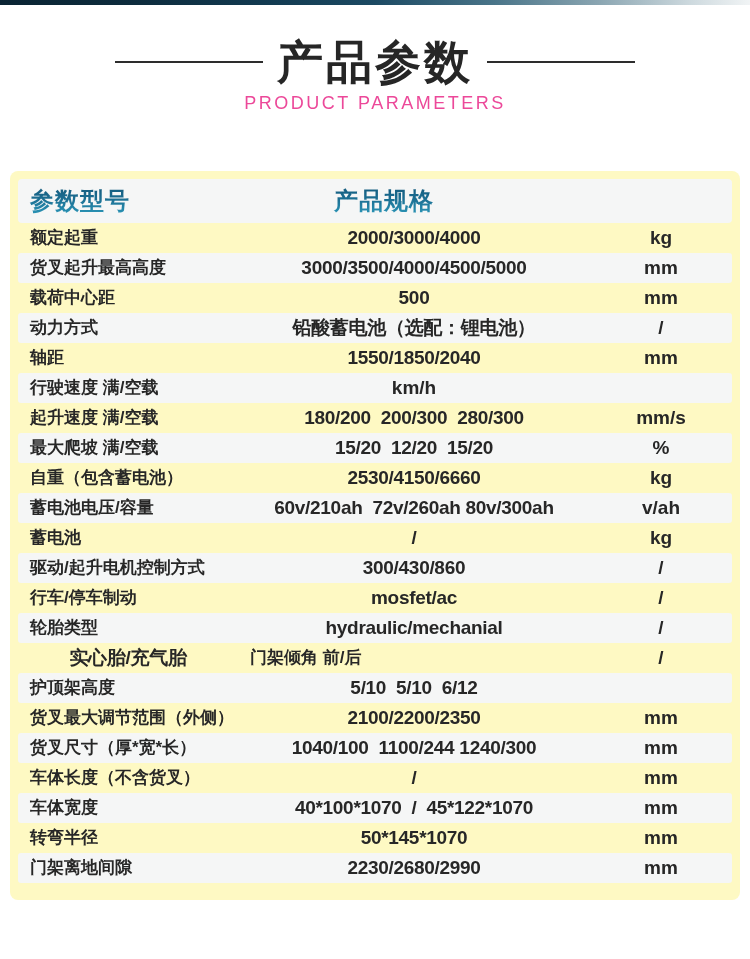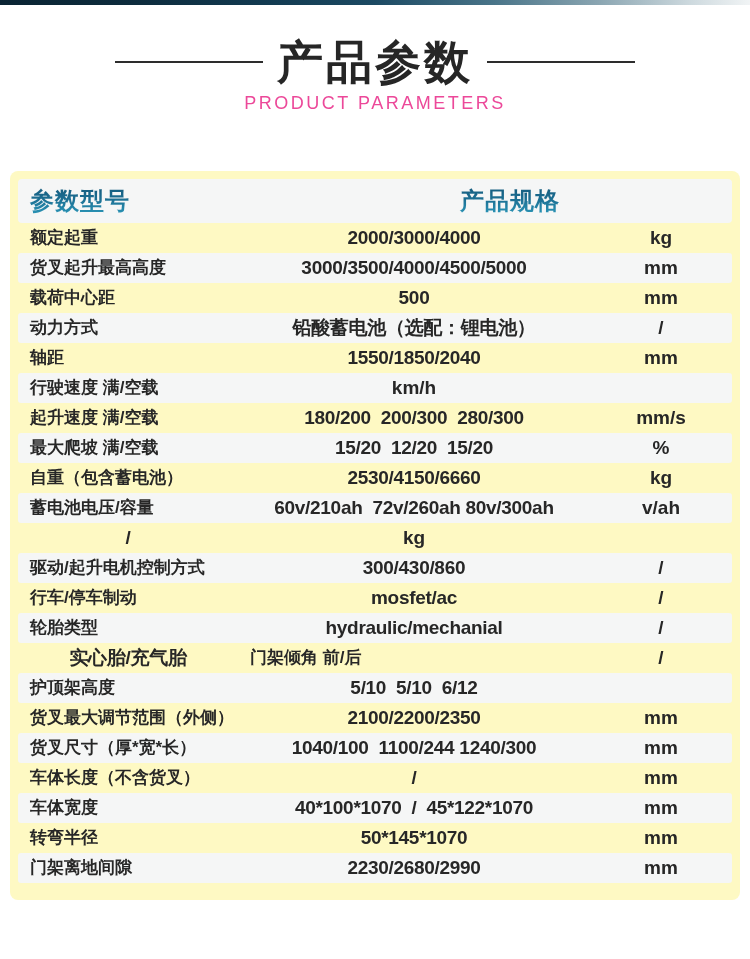--- a/index.html
+++ b/index.html
@@ -73,21 +73,21 @@
     border-radius: 4px;
     height: 44px;
   }
   .th-param {
     padding-left: 12px;
     font-size: 24px;
     font-weight: 800;
     letter-spacing: 1px;
   }
   .th-spec {
-    text-align: right;
+    text-align: center;
     font-size: 24px;
     font-weight: 800;
     letter-spacing: 1px;
     position: relative;
     left: -30px;
   }
   .teal-text {
     color: #1a6b8e;
   }
   @supports (-webkit-background-clip: text) {
@@ -200,20 +200,21 @@
     <div class="cell unit">kg</div>
   </div>
 
   <div class="row grid-cols">
     <div class="cell label">蓄电池电压/容量</div>
     <div class="cell value">60v/210ah  72v/260ah 80v/300ah</div>
     <div class="cell unit">v/ah</div>
   </div>
 
   <div class="row grid-cols">
+    <div class="cell label">蓄电池</div>
     <div class="cell value">/</div>
     <div class="cell unit">kg</div>
   </div>
 
   <div class="row grid-cols">
     <div class="cell label">驱动/起升电机控制方式</div>
     <div class="cell value">300/430/860</div>
     <div class="cell unit">/</div>
   </div>
 

